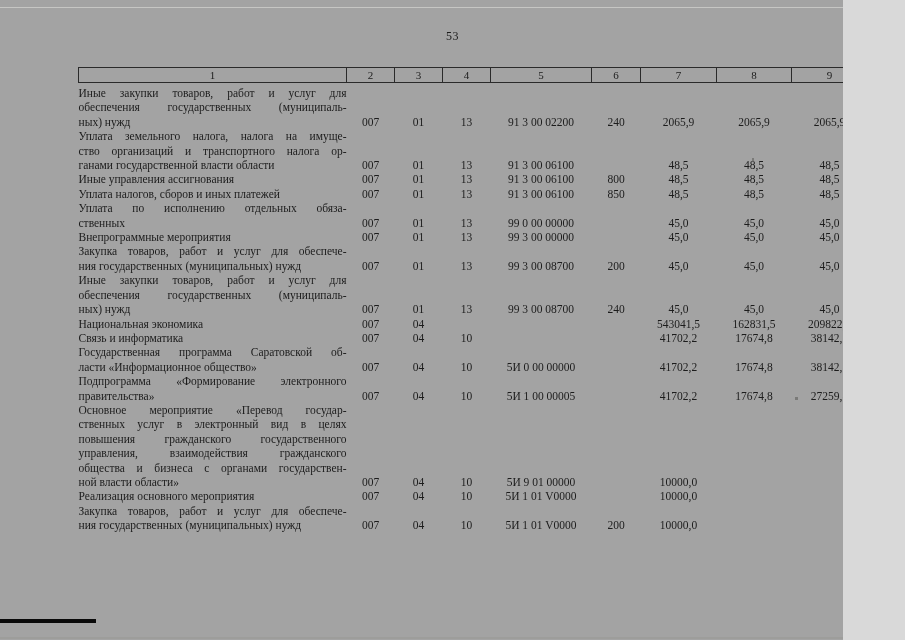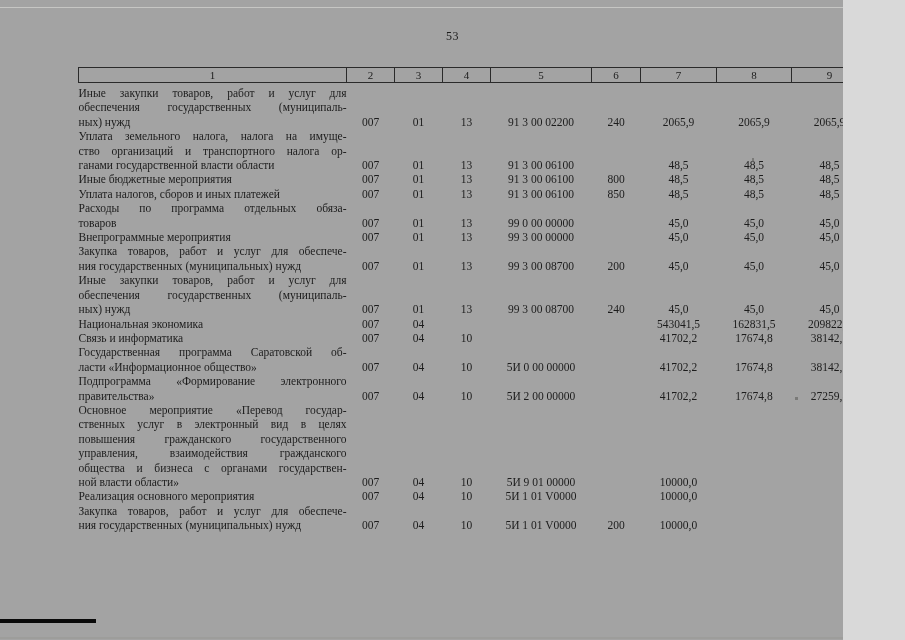--- a/index.html
+++ b/index.html
@@ -126,21 +126,21 @@
             <td class="mid">01</td>
             <td class="mid">13</td>
             <td class="mid">91 3 00 06100</td>
             <td class="mid"></td>
             <td class="num">48,5</td>
             <td class="num">48,5</td>
             <td class="num">48,5</td>
           </tr>
           <tr>
             <td class="c1">
-              <div class="ln">Иные бюджетные мероприятия</div>
+              <div class="ln">Иные управления ассигнования</div>
             </td>
             <td class="mid">007</td>
             <td class="mid">01</td>
             <td class="mid">13</td>
             <td class="mid">91 3 00 06100</td>
             <td class="mid">800</td>
             <td class="num">48,5</td>
             <td class="num">48,5</td>
             <td class="num">48,5</td>
           </tr>
@@ -152,22 +152,22 @@
             <td class="mid">01</td>
             <td class="mid">13</td>
             <td class="mid">91 3 00 06100</td>
             <td class="mid">850</td>
             <td class="num">48,5</td>
             <td class="num">48,5</td>
             <td class="num">48,5</td>
           </tr>
           <tr>
             <td class="c1">
-              <div class="ln jl">Расходы по программа отдельных обяза-</div>
-              <div class="ln">товаров</div>
+              <div class="ln jl">Уплата по исполнению отдельных обяза-</div>
+              <div class="ln">ственных</div>
             </td>
             <td class="mid">007</td>
             <td class="mid">01</td>
             <td class="mid">13</td>
             <td class="mid">99 0 00 00000</td>
             <td class="mid"></td>
             <td class="num">45,0</td>
             <td class="num">45,0</td>
             <td class="num">45,0</td>
           </tr>
@@ -254,21 +254,21 @@
             <td class="num">38142,7</td>
           </tr>
           <tr>
             <td class="c1">
               <div class="ln jl">Подпрограмма «Формирование электронного</div>
               <div class="ln">правительства»</div>
             </td>
             <td class="mid">007</td>
             <td class="mid">04</td>
             <td class="mid">10</td>
-            <td class="mid">5И 2 00 00000</td>
+            <td class="mid">5И 1 00 00005</td>
             <td class="mid"></td>
             <td class="num">41702,2</td>
             <td class="num">17674,8</td>
             <td class="num">27259,8</td>
           </tr>
           <tr>
             <td class="c1">
               <div class="ln jl">Основное мероприятие «Перевод государ-</div>
               <div class="ln jl">ственных услуг в электронный вид  в целях</div>
               <div class="ln jl">повышения гражданского государственного</div>

